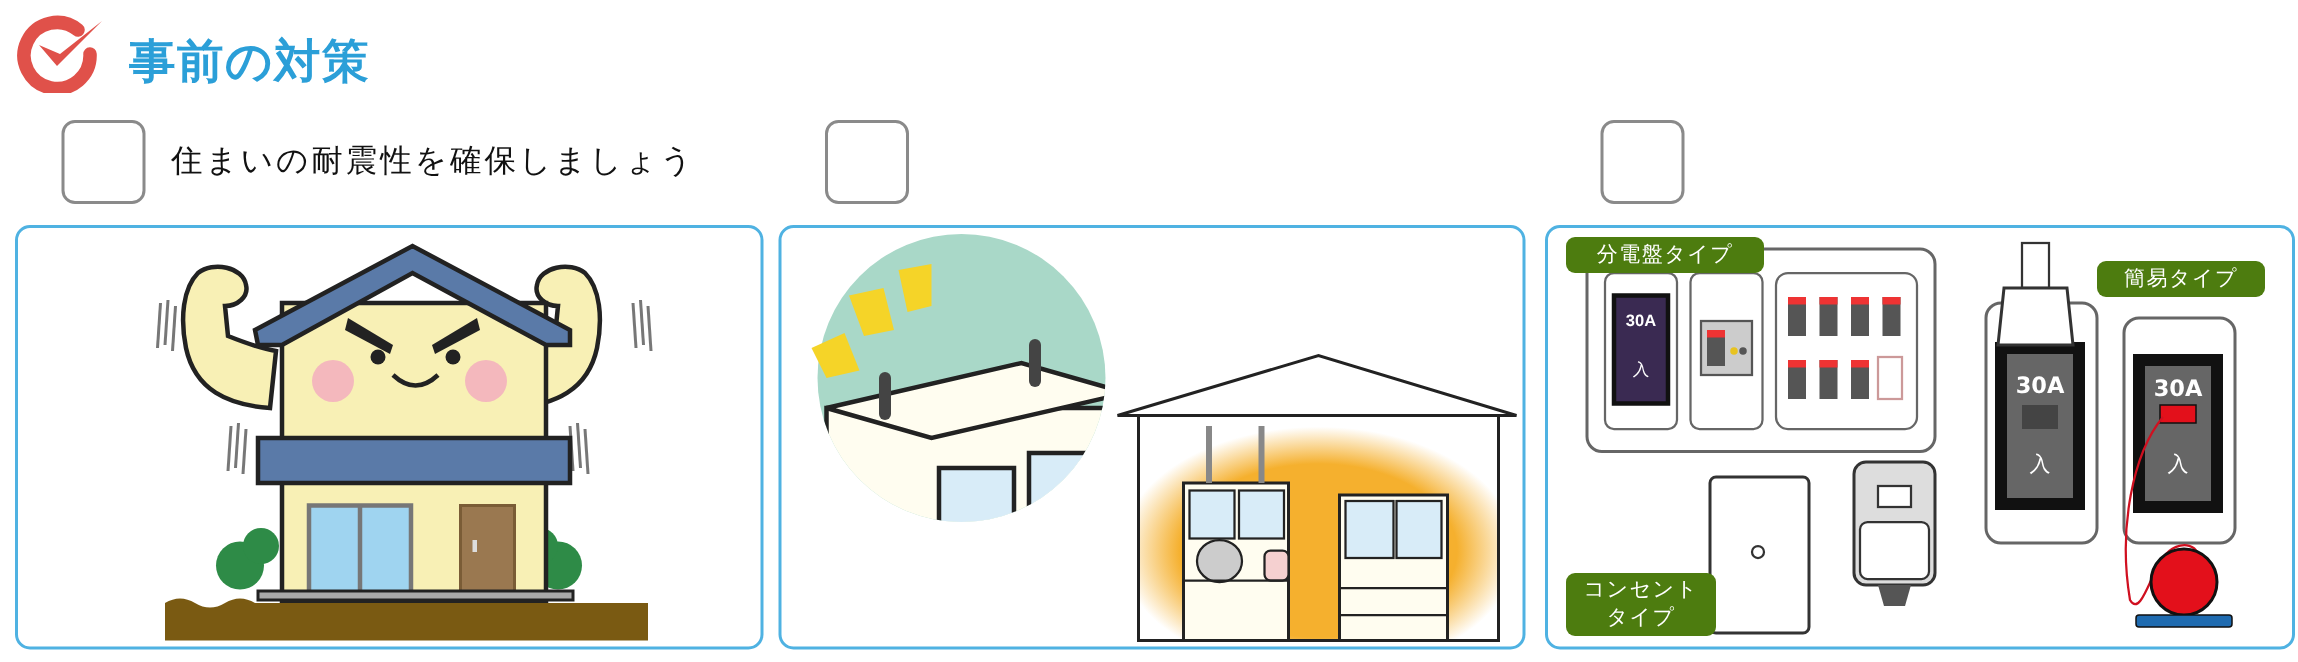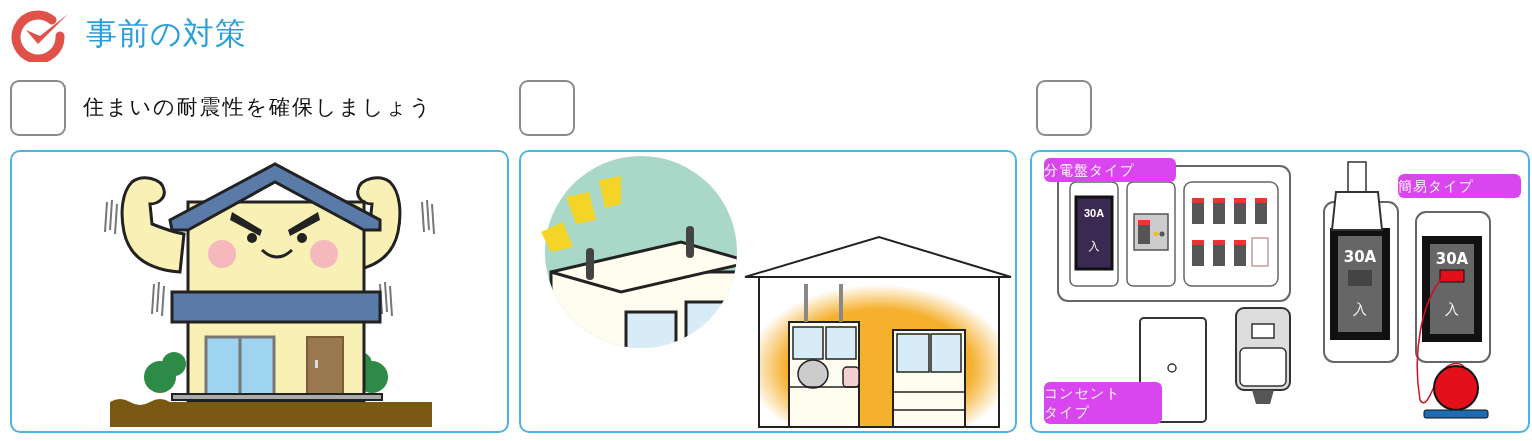--- a/index.html
+++ b/index.html
@@ -1,25 +1,25 @@
 <!DOCTYPE html>
 <html><head>
 <meta charset="utf-8">
 <style>
   html,body{margin:0;padding:0;background:#fff;}
   body{width:1532px;height:441px;position:relative;overflow:hidden;font-family:"DejaVu Sans","Liberation Sans",sans-serif;}
-  .header{position:absolute;left:8px;top:6px;height:56px;display:flex;align-items:center;}
+  .header{position:absolute;left:8px;top:6px;height:56px;display:flex;align-items:flex-end;font-weight:bold;}
   .header svg{width:64px;height:56px;}
   .header .title{font-size:31px;color:#2b9fd8;margin-left:14px;letter-spacing:1px;}
-  .item-head{position:absolute;top:80px;display:flex;align-items:flex-start;}
+  .item-head{position:absolute;top:80px;display:flex;align-items:flex-start;margin-left:31px;}
   .chk{width:56px;height:56px;border:2px solid #8a8a8a;border-radius:9px;box-sizing:border-box;background:#fff;flex:none;}
   .item-label{font-size:21px;color:#111;margin-left:17px;line-height:27px;letter-spacing:2px;}
   .panel{position:absolute;top:150px;height:283px;border:2px solid #4fb2e2;border-radius:10px;box-sizing:border-box;background:#fff;overflow:hidden;}
   .panel svg{position:absolute;left:0;top:0;}
-  .tag{position:absolute;background:#d946ef;color:#fff;font-size:14px;border-radius:6px;letter-spacing:1px;}
+  .tag{position:absolute;background:#4d7c0f;color:#fff;font-size:14px;text-align:center;border-radius:6px;letter-spacing:1px;}
 </style>
 </head>
 <body>
 
 <div class="header">
   <svg viewBox="0 0 64 56">
     <path d="M44 14 A22 22 0 1 0 52 30" fill="none" stroke="#e0514a" stroke-width="9" stroke-linecap="round"></path>
     <path d="M18 24 L30 38 L60 8 L32 30 Z" fill="#e0514a"></path>
   </svg>
   <span class="title">事前の対策</span>
@@ -188,18 +188,18 @@
     <rect x="390" y="84" width="60" height="106" fill="#111"></rect>
       <rect x="398" y="92" width="44" height="90" fill="#666"></rect>
     <text x="420" y="112" font-size="15" fill="#fff" text-anchor="middle" font-weight="bold">30A</text>
     <rect x="408" y="118" width="24" height="12" fill="#e3101b" stroke="#111" stroke-width="1"></rect>
     <text x="420" y="162" font-size="14" fill="#fff" text-anchor="middle">入</text>
     <path d="M410 126 C390 150 380 200 388 248 C395 260 402 230 410 220 C420 205 440 212 430 224" fill="none" stroke="#d01020" stroke-width="1.5"></path>
     <circle cx="424" cy="236" r="22" fill="#e3101b" stroke="#111" stroke-width="2"></circle>
     <rect x="392" y="258" width="64" height="8" rx="2" fill="#1f6bb0" stroke="#111" stroke-width="1"></rect>
   </svg>
   <div class="tag" style="left:12px;top:6px;width:132px;height:24px;line-height:24px;">分電盤タイプ</div>
-  <div class="tag" style="left:366px;top:22px;width:123px;height:24px;line-height:24px;">簡易タイプ</div>
-  <div class="tag" style="left:12px;top:230px;width:118px;height:42px;line-height:19px;padding-top:2px;box-sizing:border-box;">
+  <div class="tag" style="left:366px;top:22px;width:112px;height:24px;line-height:24px;">簡易タイプ</div>
+  <div class="tag" style="left:12px;top:230px;width:100px;height:42px;line-height:19px;padding-top:2px;box-sizing:border-box;">
     <div>コンセント</div>
     <div>タイプ</div>
   </div>
 </div>
 
 </body></html>

